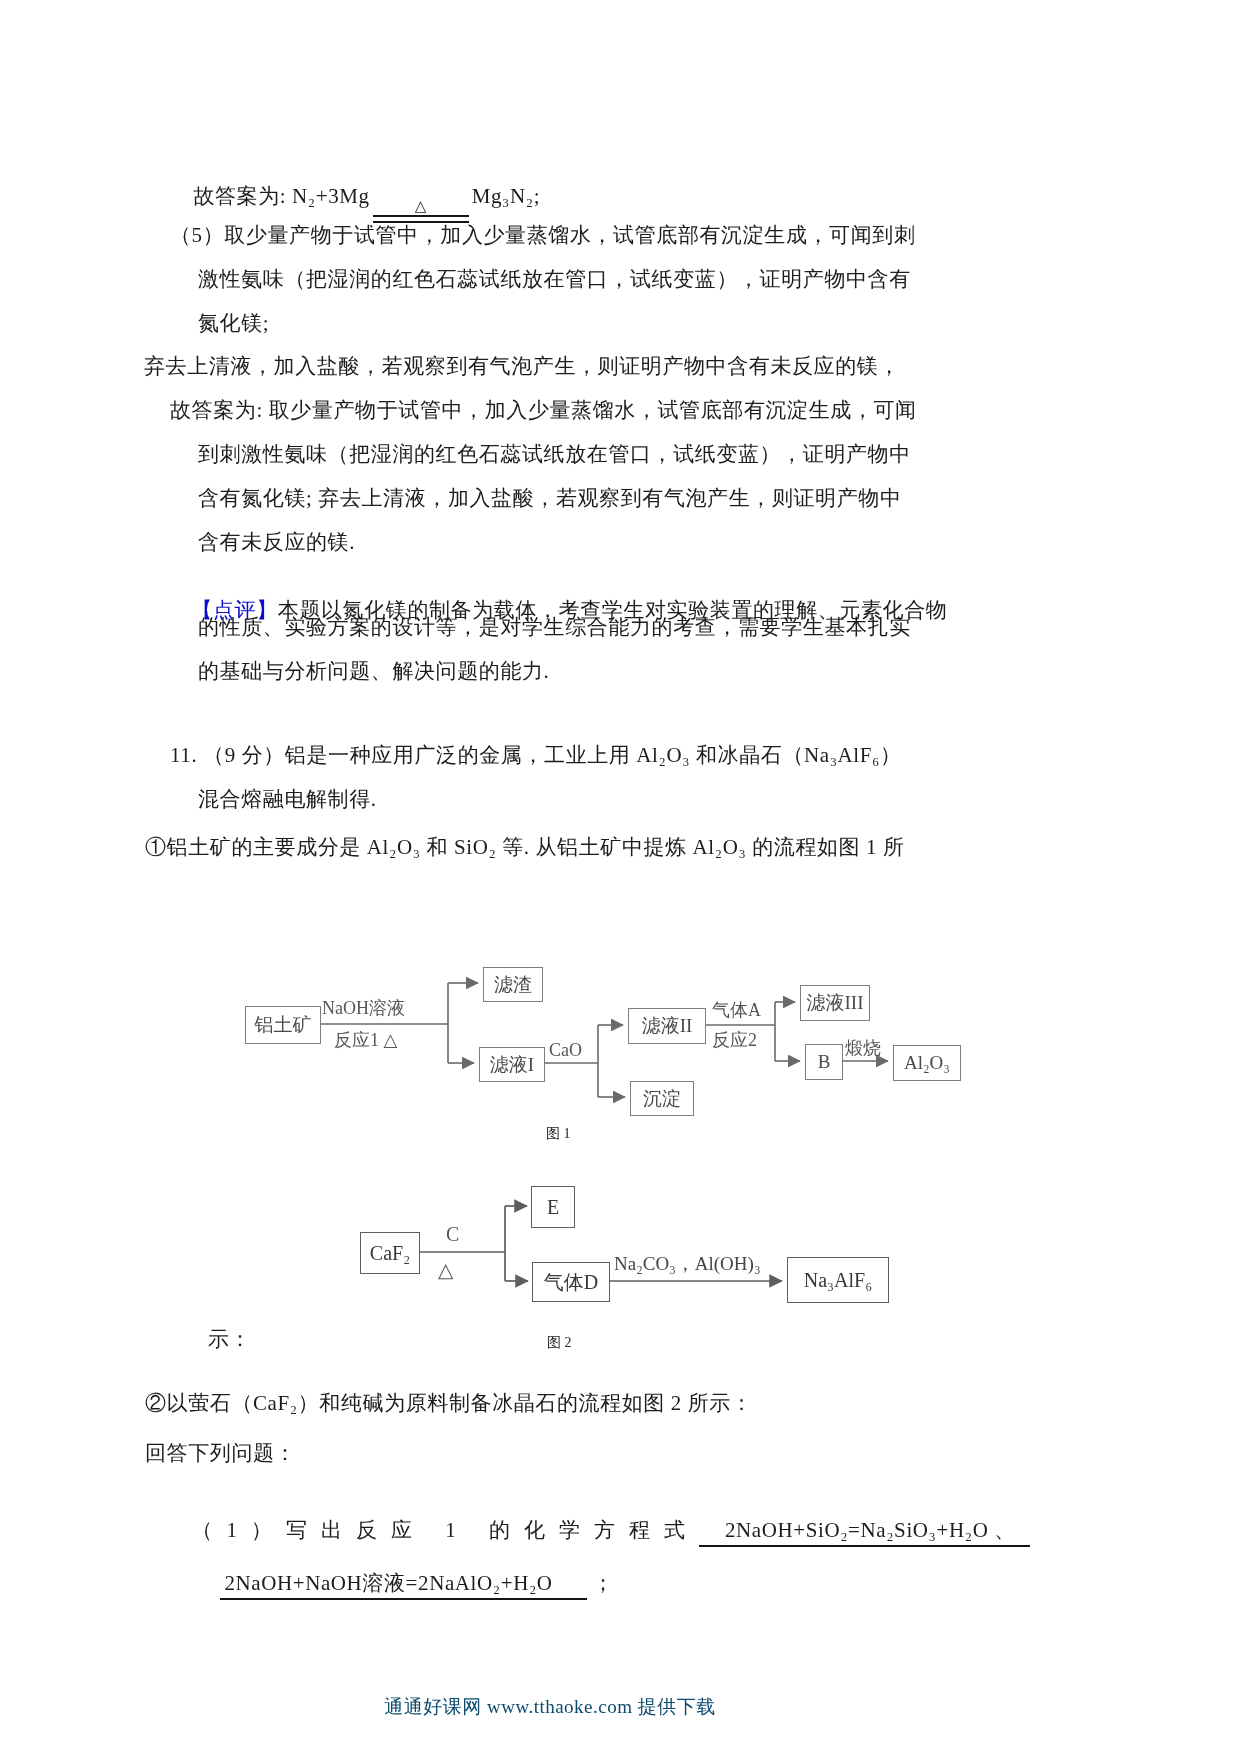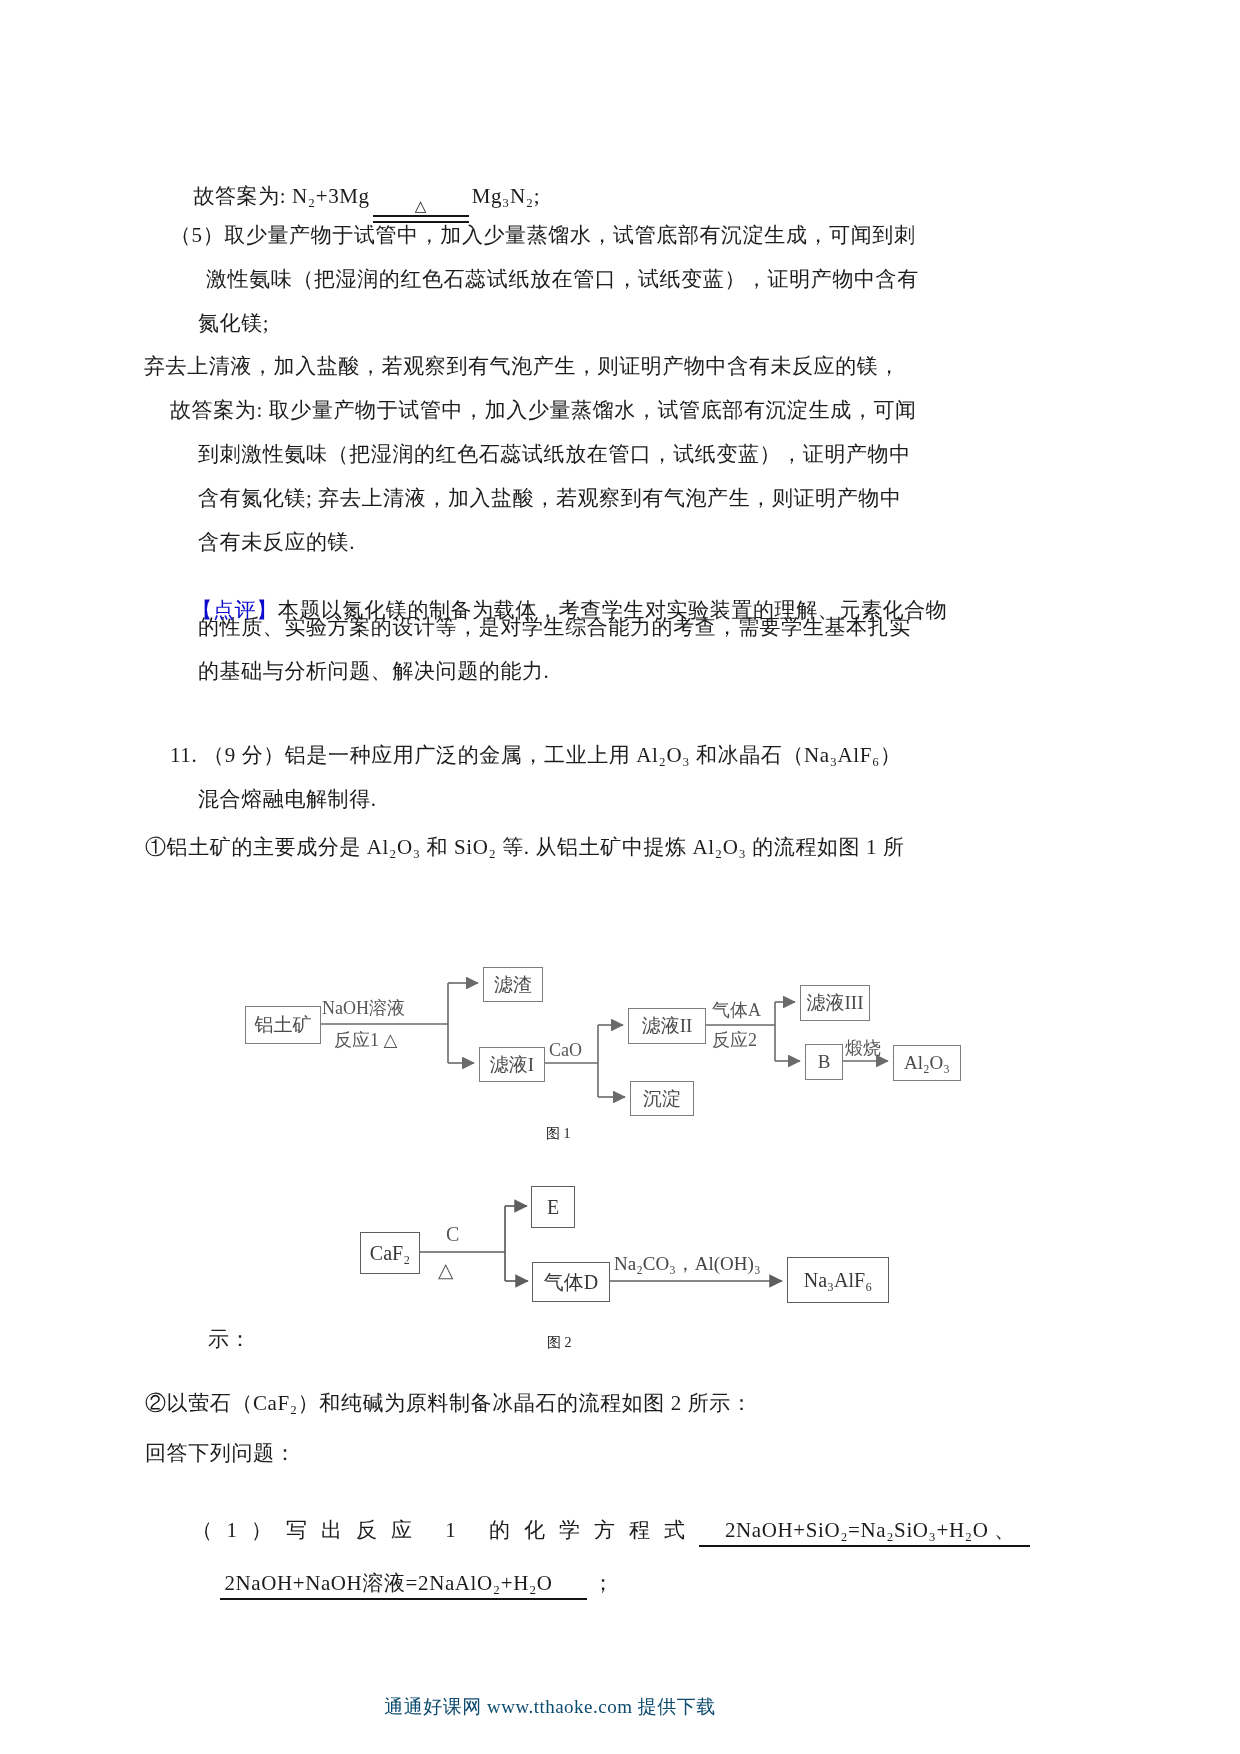--- a/index.html
+++ b/index.html
@@ -27,21 +27,21 @@
 </head>
 <body>
 
 <div id="page">
 
   <div class="ln" style="left:170px;top:156px">
     <span>故答案为: </span><span>N₂+3Mg</span><span class="cond"><span class="tri">△</span><span class="dline"></span></span><span>Mg₃N₂;</span>
   </div>
 
   <div class="ln" style="left:170px;top:222px">（5）取少量产物于试管中，加入少量蒸馏水，试管底部有沉淀生成，可闻到刺</div>
-  <div class="ln" style="left:206px;top:266px">激性氨味（把湿润的红色石蕊试纸放在管口，试纸变蓝），证明产物中含有</div>
+  <div class="ln" style="left:198px;top:266px">激性氨味（把湿润的红色石蕊试纸放在管口，试纸变蓝），证明产物中含有</div>
   <div class="ln" style="left:198px;top:310px">氮化镁;</div>
 
   <div class="ln" style="left:144px;top:353px">弃去上清液，加入盐酸，若观察到有气泡产生，则证明产物中含有未反应的镁，</div>
 
   <div class="ln" style="left:170px;top:397px">故答案为: 取少量产物于试管中，加入少量蒸馏水，试管底部有沉淀生成，可闻</div>
   <div class="ln" style="left:198px;top:441px">到刺激性氨味（把湿润的红色石蕊试纸放在管口，试纸变蓝），证明产物中</div>
   <div class="ln" style="left:198px;top:485px">含有氮化镁; 弃去上清液，加入盐酸，若观察到有气泡产生，则证明产物中</div>
   <div class="ln" style="left:198px;top:529px">含有未反应的镁.</div>
 
   <div class="ln" style="left:198px;top:614px">的性质、实验方案的设计等，是对学生综合能力的考查，需要学生基本扎实</div>

